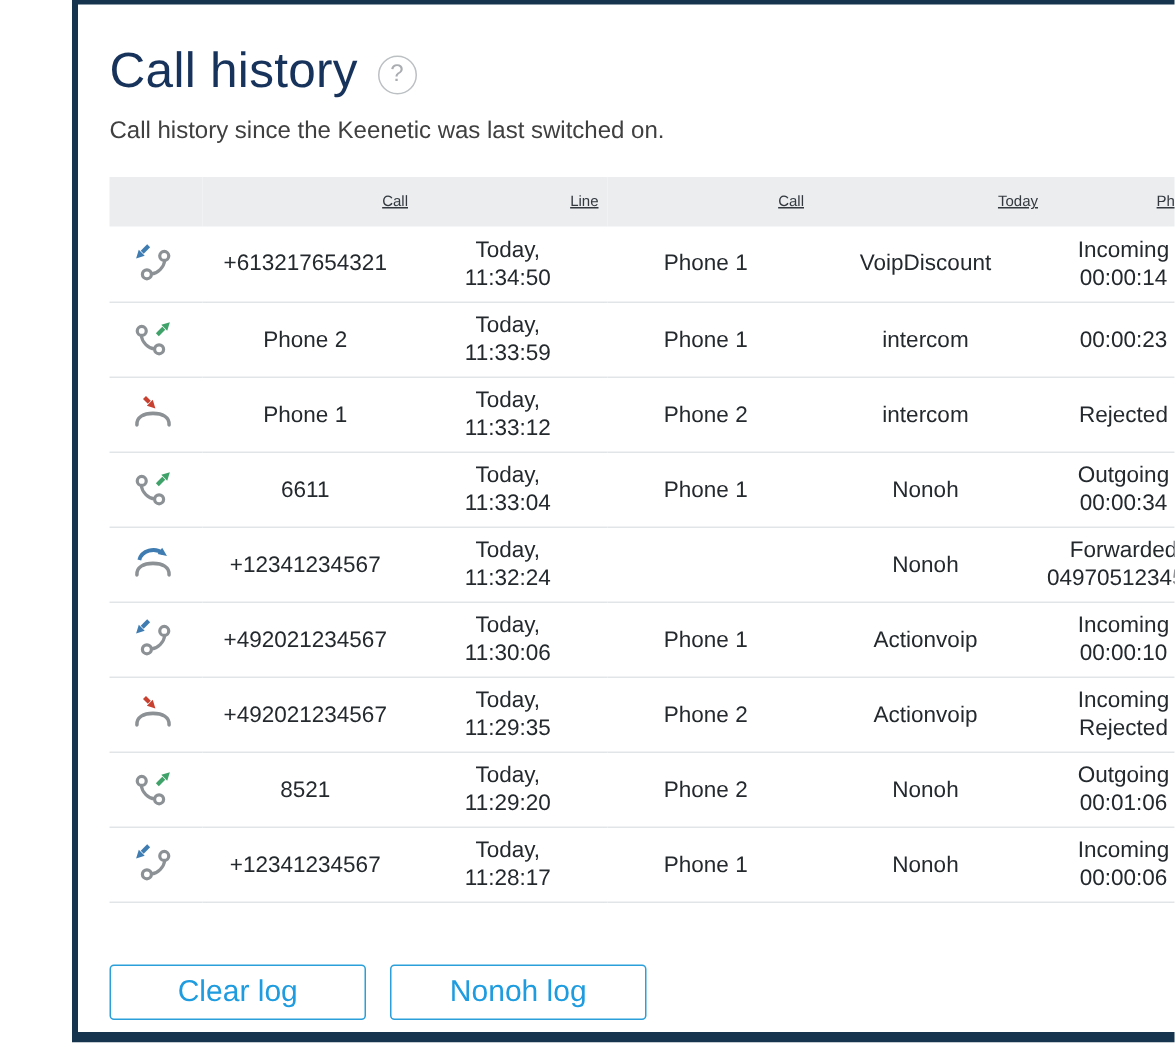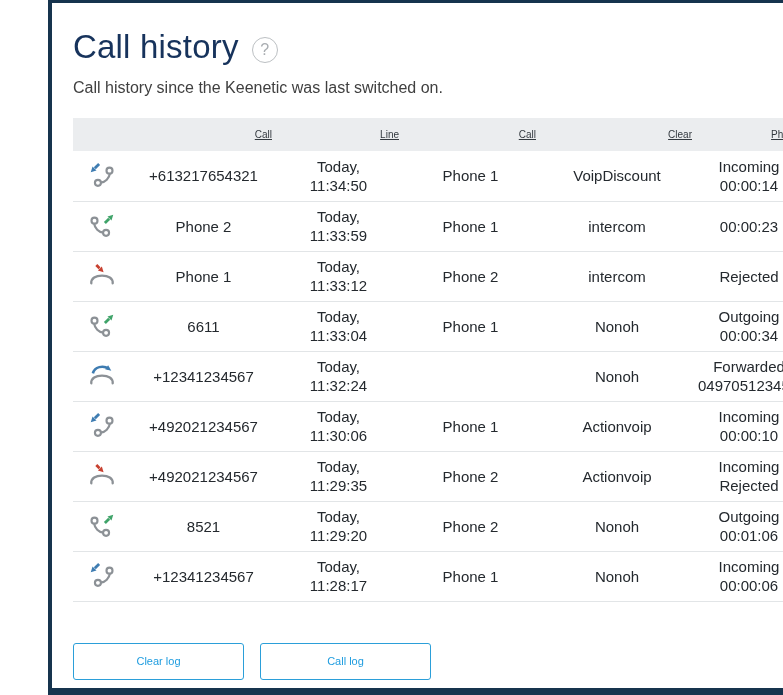--- a/index.html
+++ b/index.html
@@ -59,21 +59,21 @@
   .line2 div { line-height: 19px; }
 
   
   .button-row { margin-top: 41px; display: flex; gap: 16px; }
   .btn {
     width: 171px; height: 37px;
     background: #ffffff;
     border: 1px solid #2b9fd9;
     border-radius: 3px;
     color: #1e9cdf;
-    font-size: 11px;
+    font-size: 20px;
     font-family: "Liberation Sans", "DejaVu Sans", sans-serif;
     cursor: pointer;
   }
 </style>
 </head>
 <body>
 
 <div class="page">
   <div class="content">
 
@@ -92,21 +92,21 @@
         <col style="width:137px">
           <col style="width:156px">
           <col style="width:108px">
       </colgroup>
       <thead>
         <tr>
           <th></th>
           <th>Call</th>
           <th>Line</th>
           <th>Call</th>
-          <th>Clear</th>
+          <th>Today</th>
           <th>Phone</th>
         </tr>
       </thead>
       <tbody>
           <tr>
     <td class="c-icon">
       <span class="call-icon"><svg viewBox="0 0 28 28" width="30" height="30">
        <path d="M11.3 2.7 L7.3 6.7" stroke="#3e7cb1" stroke-width="2.6" fill="none"></path>
        <polygon points="3.5,10.5 8.84,8.84 5.16,5.16" fill="#3e7cb1"></polygon>
        <g fill="none" stroke="#8c9196" stroke-width="2">
@@ -304,17 +304,17 @@
     <td class="c-status line2">
               <div>Incoming</div>
               <div>00:00:06</div>
             </td>
   </tr>
         </tbody>
     </table>
 
     <div class="button-row">
       <button class="btn">Clear log</button>
-      <button class="btn">Call log</button>
+      <button class="btn">Nonoh log</button>
     </div>
 
   </div>
 </div>
 
 </body></html>

